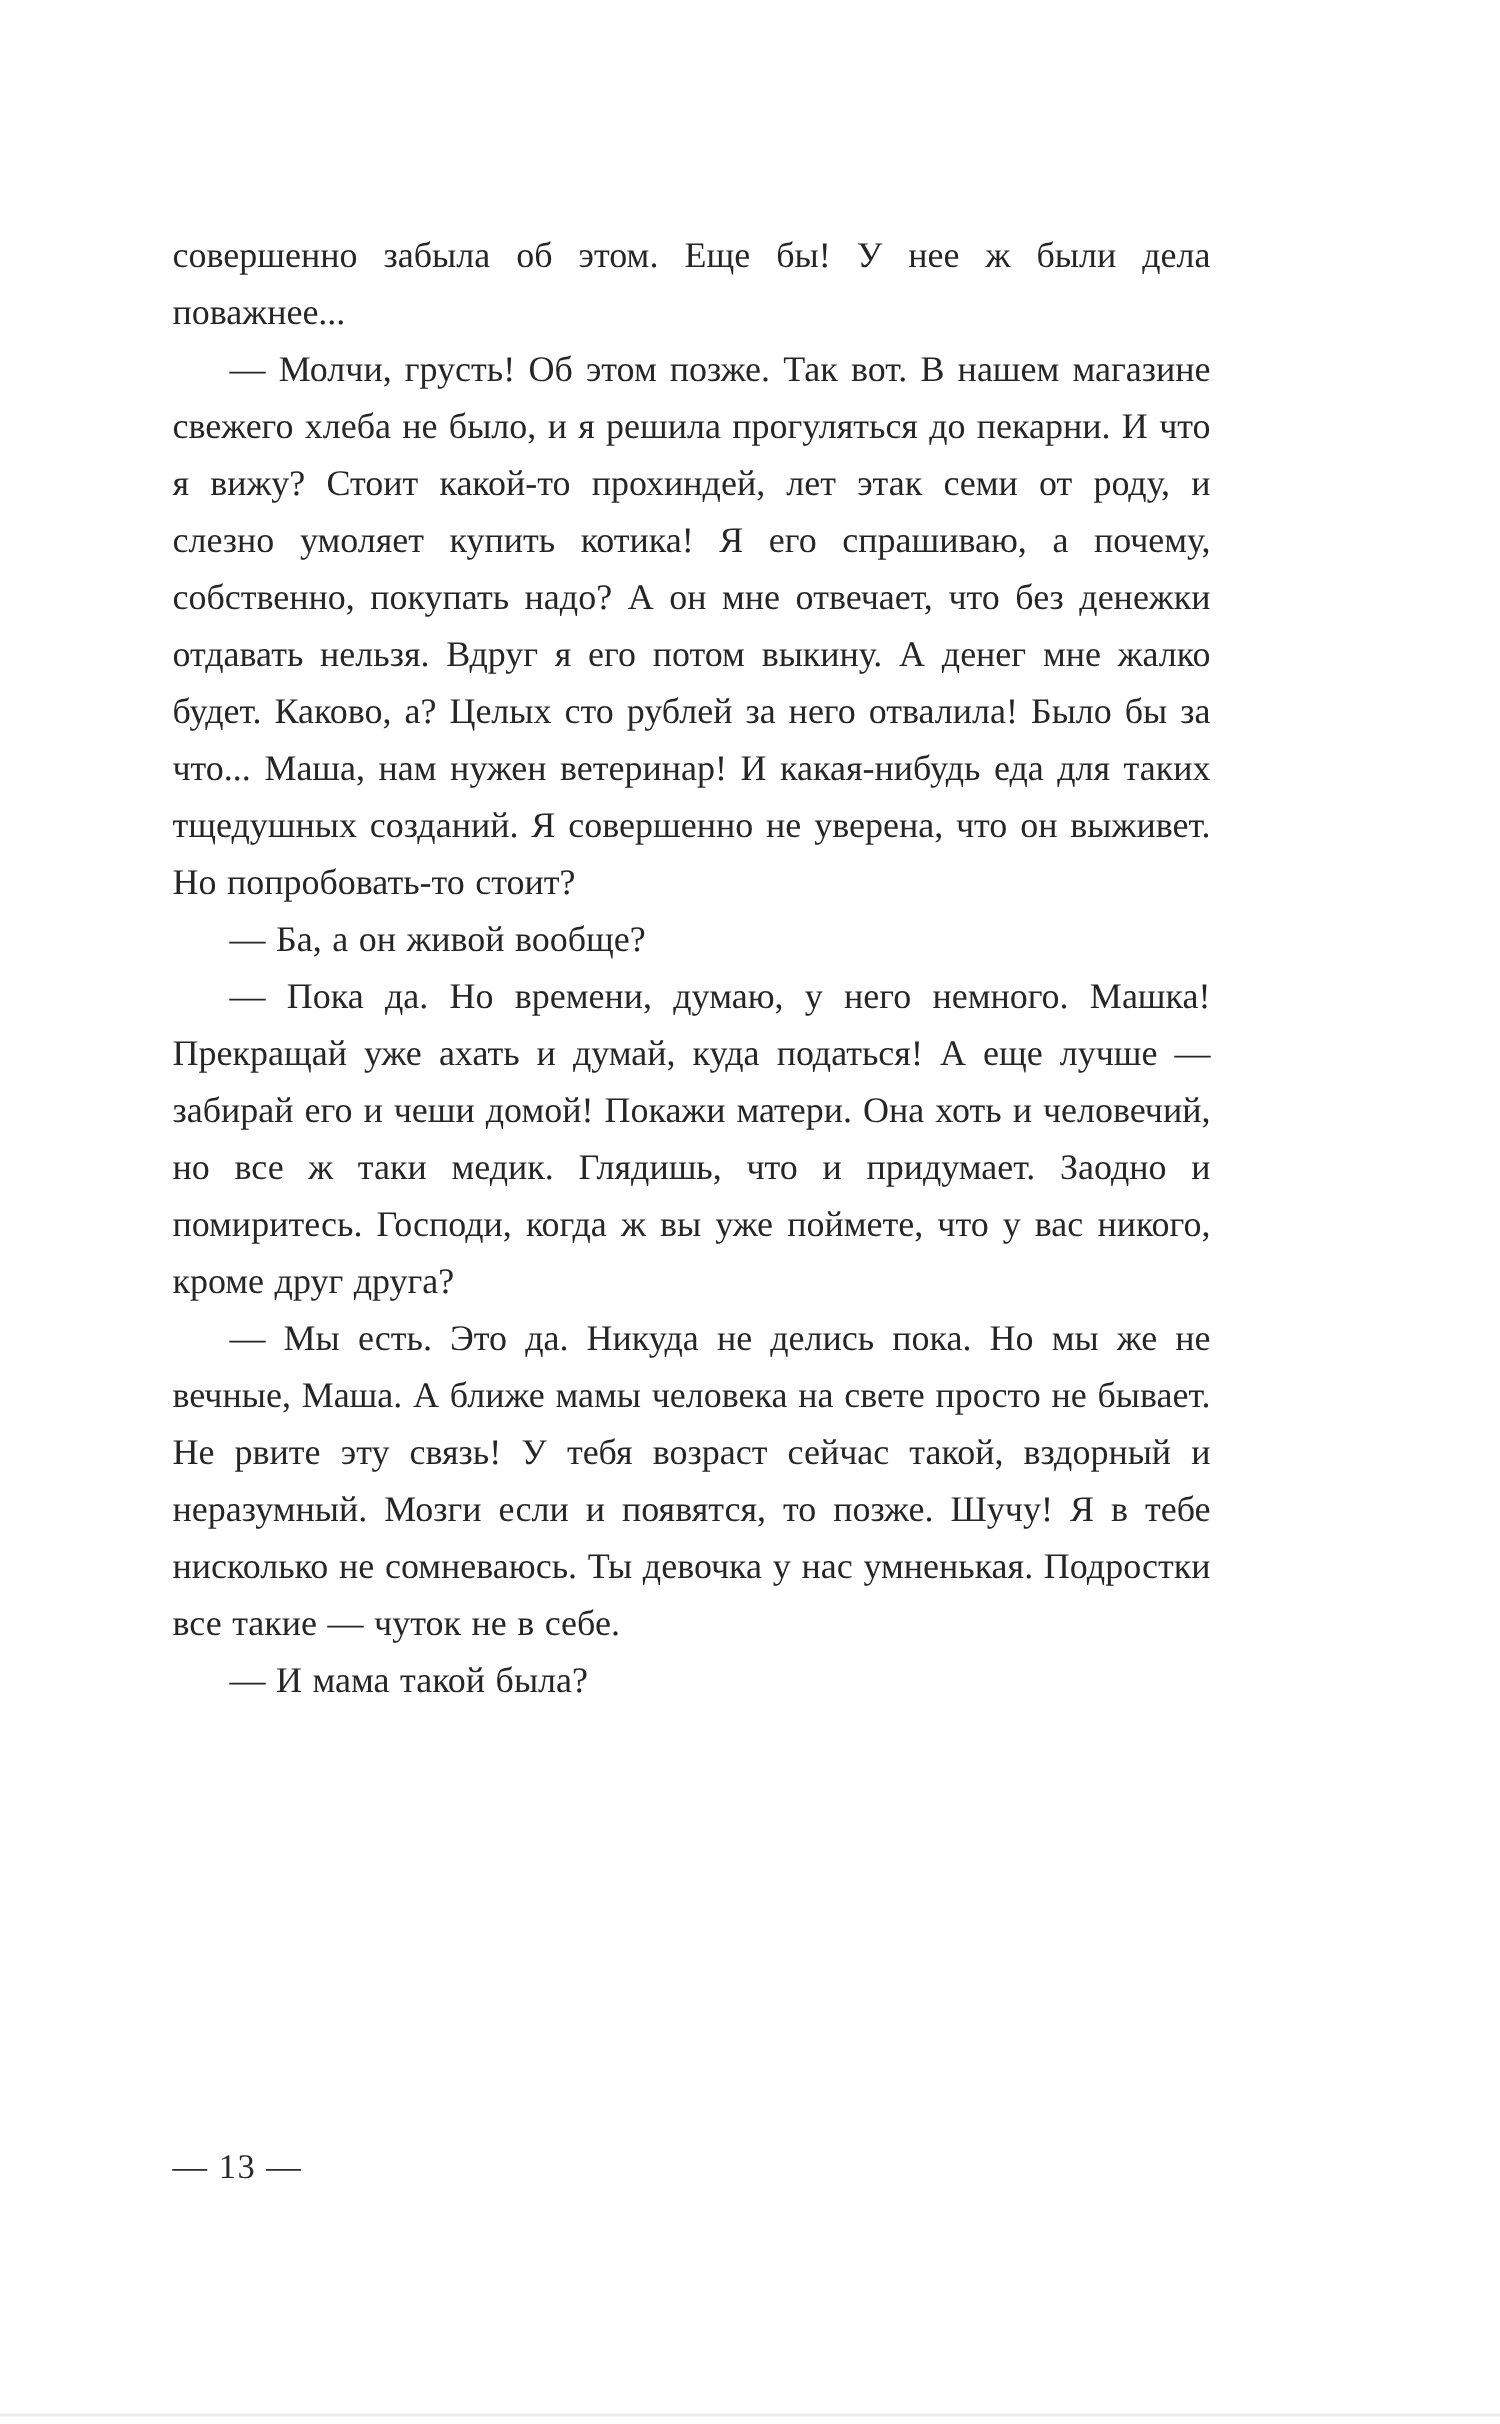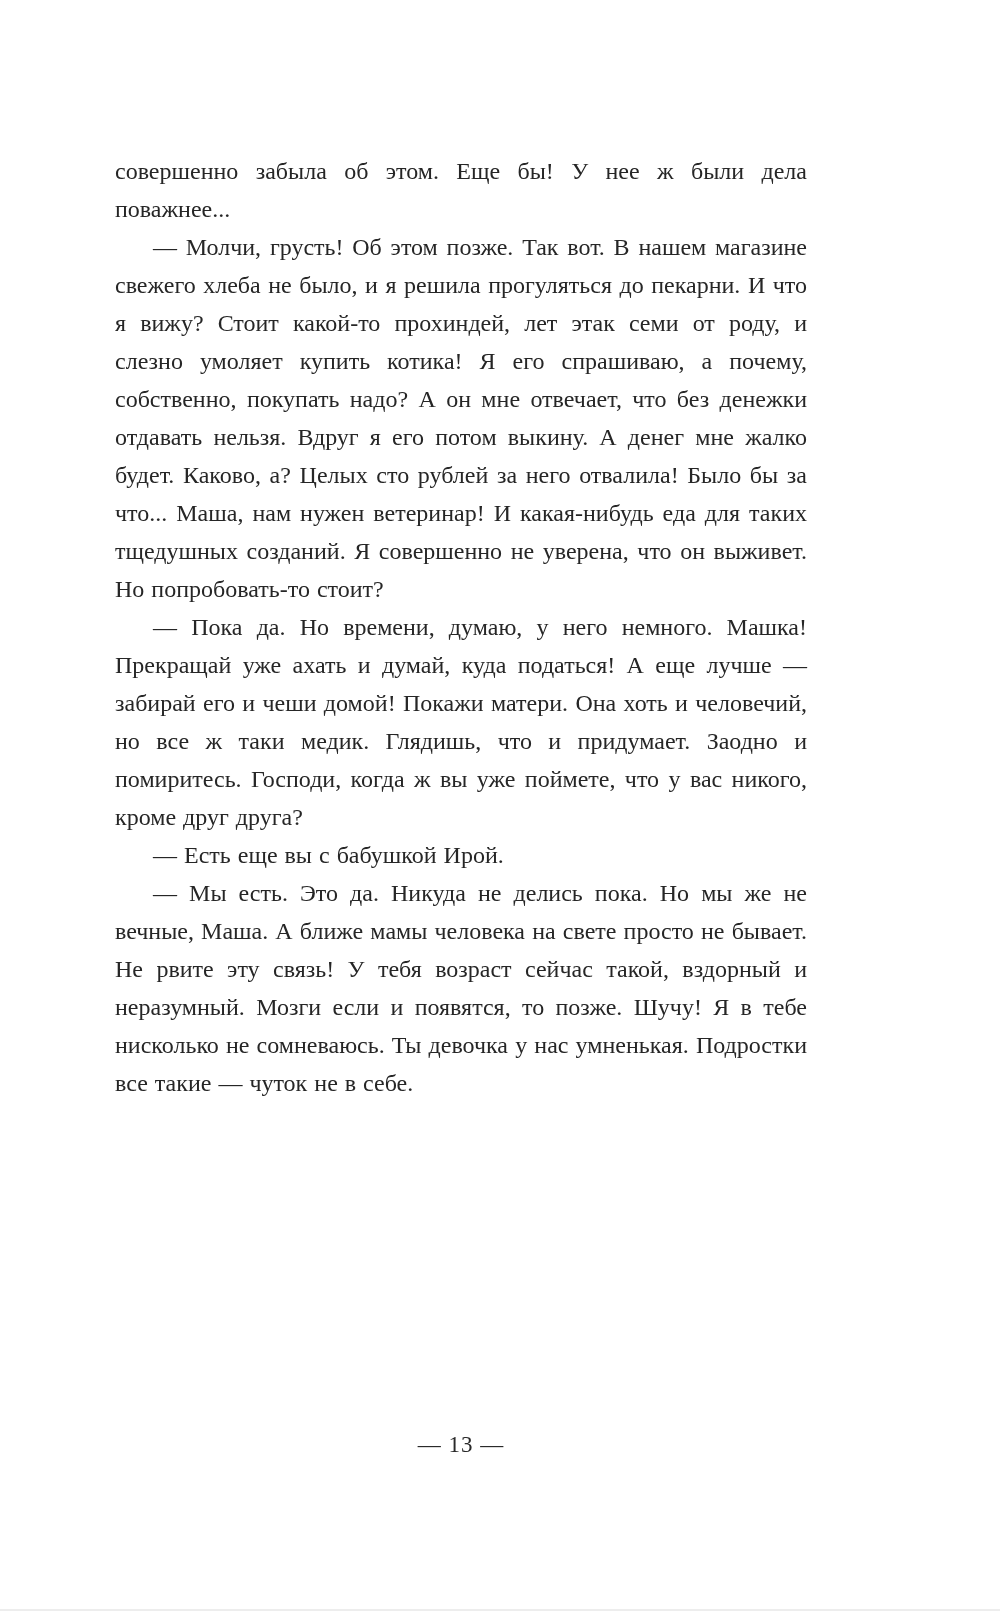--- a/index.html
+++ b/index.html
@@ -33,41 +33,41 @@
   }
   .text-block p.continuation {
     text-indent: 0;
     font-family: Liberation Serif, serif;
   }
   .page-number {
     position: absolute;
     left: 115px;
     top: 1430px;
     width: 692px;
-    text-align: center;
     font-size: 23px;
     line-height: 30px;
     letter-spacing: 1px;
     color: #2a2a2a;
   }
   .bottom-edge {
     position: absolute;
     left: 0;
     bottom: 5px;
     width: 100%;
     height: 2px;
     background: #ededed;
   }
 </style>
 </head>
 <body>
 
 <main class="text-block">
   <p class="continuation">совершенно забыла об этом. Еще бы! У нее ж были дела поважнее...</p>
   <p>— Молчи, грусть! Об этом позже. Так вот. В нашем магазине свежего хлеба не было, и я решила прогуляться до пекарни. И что я вижу? Стоит какой-то прохиндей, лет этак семи от роду, и слезно умоляет купить котика! Я его спрашиваю, а почему, собственно, покупать надо? А он мне отвечает, что без денежки отдавать нельзя. Вдруг я его потом выкину. А денег мне жалко будет. Ка­ково, а? Целых сто рублей за него отвалила! Было бы за что... Маша, нам нужен ветеринар! И какая-нибудь еда для таких тщедушных созданий. Я совершенно не уве­рена, что он выживет. Но попробовать-то стоит?</p>
+  <p>— Ба, а он живой вообще?</p>
   <p>— Пока да. Но времени, думаю, у него немного. Машка! Прекращай уже ахать и думай, куда податься! А еще лучше — забирай его и чеши домой! Покажи матери. Она хоть и человечий, но все ж таки медик. Гля­дишь, что и придумает. Заодно и помиритесь. Господи, когда ж вы уже поймете, что у вас никого, кроме друг друга?</p>
-  <p>— Есть еще вы с бабушкой Ирой.</p>
   <p>— Мы есть. Это да. Никуда не делись пока. Но мы же не вечные, Маша. А ближе мамы человека на свете про­сто не бывает. Не рвите эту связь! У тебя возраст сейчас такой, вздорный и неразумный. Мозги если и появятся, то позже. Шучу! Я в тебе нисколько не сомневаюсь. Ты девочка у нас умненькая. Подростки все такие — чуток не в себе.</p>
+  <p>— И мама такой была?</p>
 </main>
 
 <footer class="page-number">— 13 —</footer>
 
 <div class="bottom-edge"></div>
 
 </body></html>

